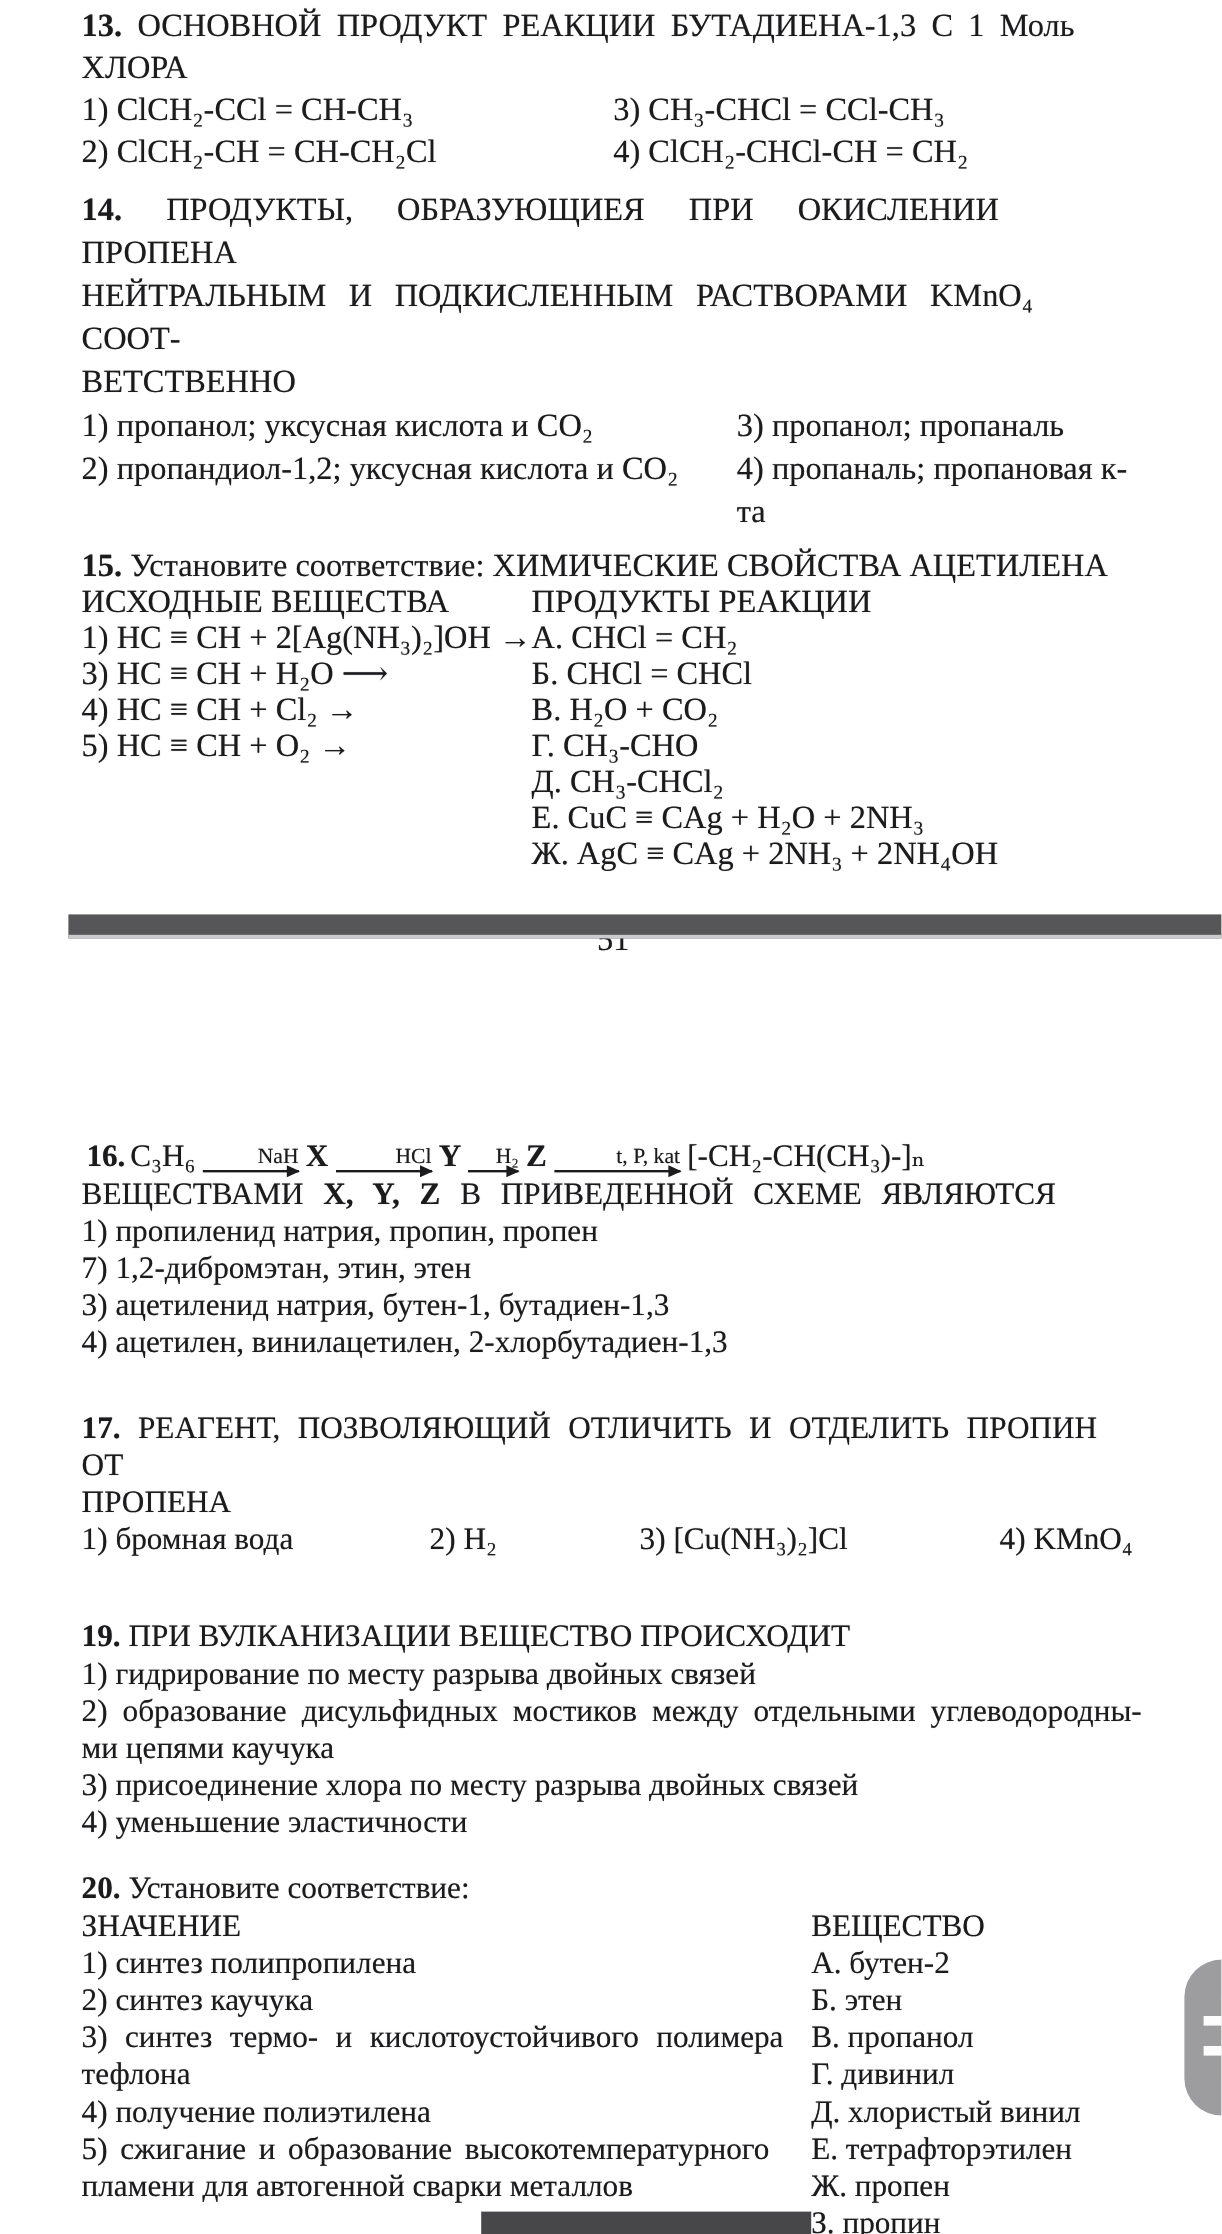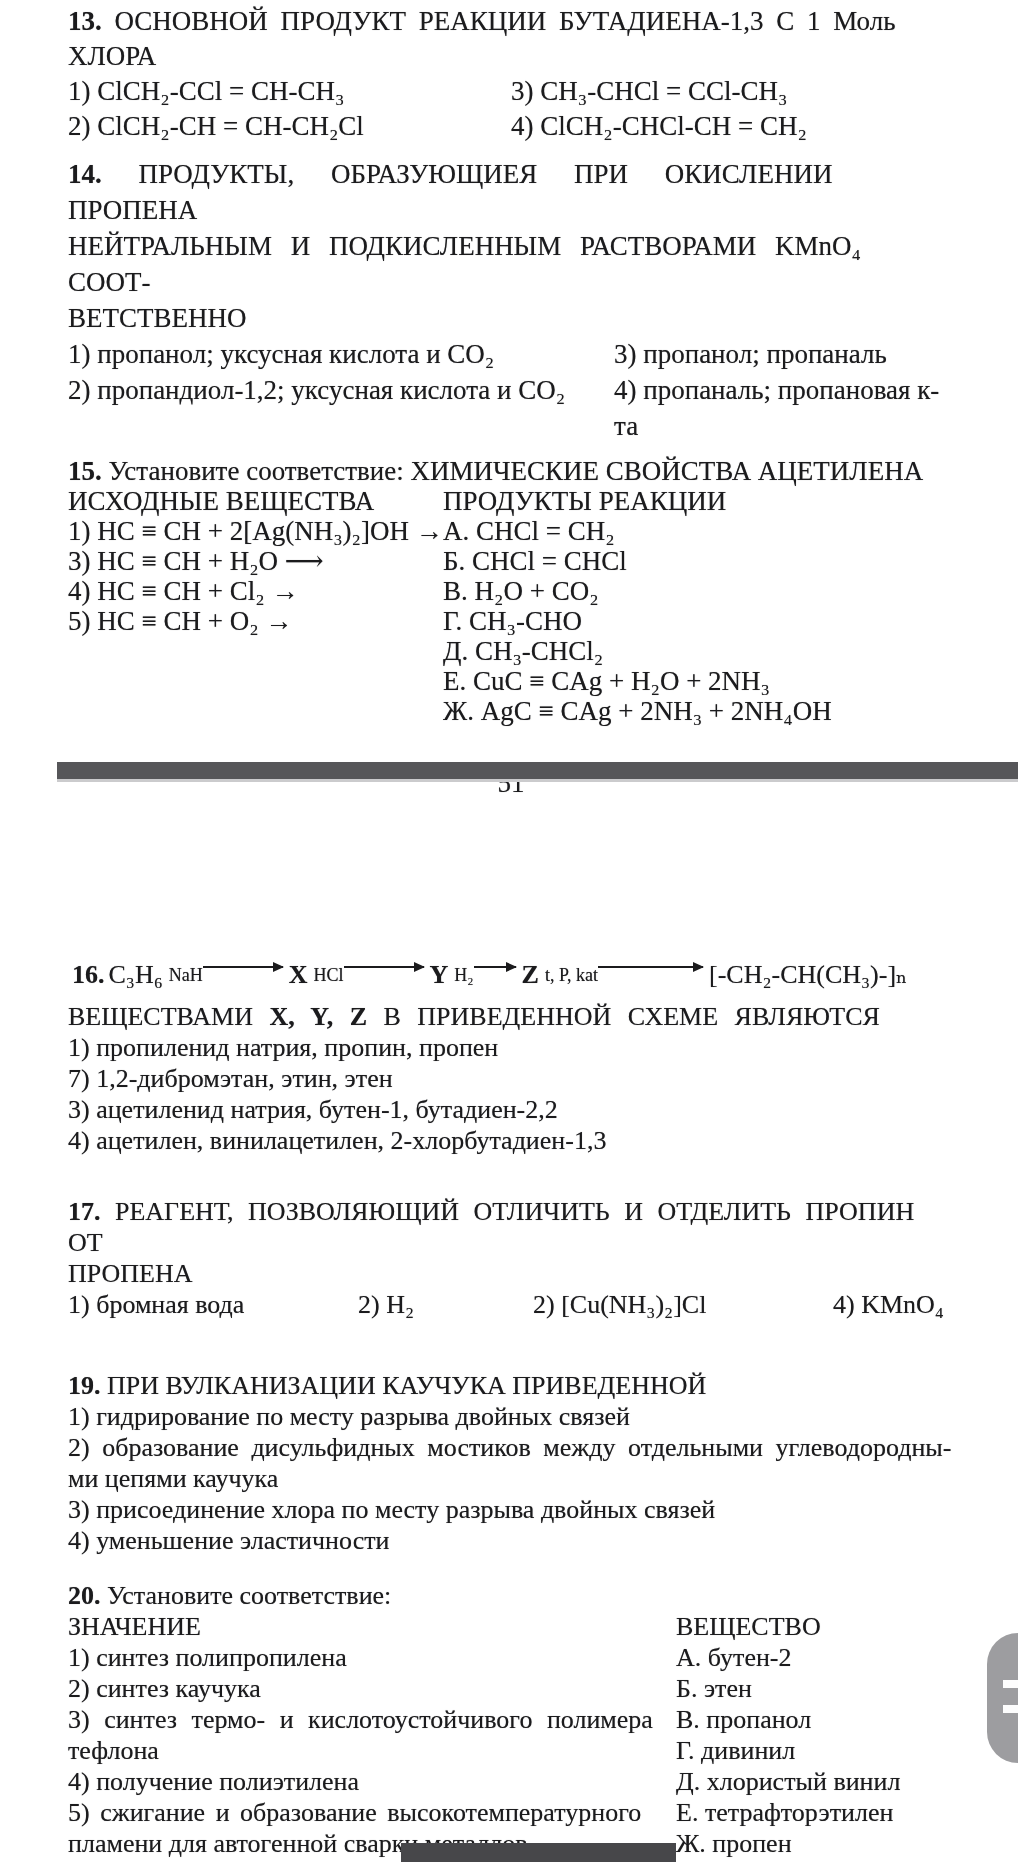--- a/index.html
+++ b/index.html
@@ -30,21 +30,21 @@
   .mt50{margin-top:50px;}
   .grid13{display:grid;grid-template-columns:443px 1fr;}
   .grid14{display:grid;grid-template-columns:546px 1fr;}
   .cols15{display:grid;grid-template-columns:375px 1fr;}
   .cols20{display:grid;grid-template-columns:608px 1fr;}
   .row17{display:grid;grid-template-columns:290px 175px 300px 1fr;}
   .center{text-align:center;}
   
   .scheme{display:flex;align-items:center;white-space:nowrap;}
   .sp{margin:0 4px;}
-  .sarrow{display:inline-flex;flex-direction:row;align-items:flex-start;margin:16px 6px;transform:translateY(2px);}
+  .sarrow{display:inline-flex;flex-direction:column;align-items:flex-end;margin:4px 6px;transform:translateY(2px);}
   .albl{font-size:18px;line-height:18px;margin-bottom:3px;}
   .aline{height:0;border-top:2.5px solid #1b1b1d;position:relative;}
   .aline::after{content:"";position:absolute;right:-1px;top:-6.5px;width:0;height:0;
     border-left:11px solid #1b1b1d;border-top:5.5px solid transparent;border-bottom:5.5px solid transparent;}
   .w80{width:80px;}
   .w42{width:42px;}
   .w105{width:105px;}
   
   .subarrow{position:relative;display:inline-block;}
   .sa-lbl{position:absolute;left:3px;top:17px;font-size:17px;line-height:17px;white-space:nowrap;}
@@ -146,42 +146,42 @@
           <span class="albl">t, P, kat</span>
           <span class="aline w105"></span>
         </span>
       <span>[-CH₂-CH(CH₃)-]ₙ</span>
     </div>
     <div class="lh31 ws10">
       <span>ВЕЩЕСТВАМИ </span><span class="b">X, Y, Z</span><span> В ПРИВЕДЕННОЙ СХЕМЕ ЯВЛЯЮТСЯ</span>
     </div>
     <div class="lh31">1) пропиленид натрия, пропин, пропен</div>
     <div class="lh31">7) 1,2-дибромэтан, этин, этен</div>
-    <div class="lh31">3) ацетиленид натрия, бутен-1, бутадиен-2,2</div>
+    <div class="lh31">3) ацетиленид натрия, бутен-1, бутадиен-1,3</div>
     <div class="lh31">4) ацетилен, винилацетилен, 2-хлорбутадиен-1,3</div>
   </div>
 
   <div class="mt40">
     <div class="lh31 ws8">
       <span class="b">17.</span>
       <span>РЕАГЕНТ, ПОЗВОЛЯЮЩИЙ ОТЛИЧИТЬ И ОТДЕЛИТЬ ПРОПИН ОТ</span>
     </div>
     <div class="lh31">ПРОПЕНА</div>
     <div class="row17 lh31">
       <div>1) бромная вода</div>
       <div>2) H₂</div>
-      <div>2) [Cu(NH₃)₂]Cl</div>
+      <div>3) [Cu(NH₃)₂]Cl</div>
       <div>4) KMnO₄</div>
     </div>
   </div>
 
   <div class="mt50">
     <div class="lh31">
       <span class="b">19.</span>
-      <span>ПРИ ВУЛКАНИЗАЦИИ КАУЧУКА ПРИВЕДЕННОЙ</span>
+      <span>ПРИ ВУЛКАНИЗАЦИИ ВЕЩЕСТВО ПРОИСХОДИТ</span>
     </div>
     <div class="lh31">1) гидрирование по месту разрыва двойных связей</div>
     <div class="lh31 ws6">2) образование дисульфидных мостиков между отдельными углеводородны-</div>
     <div class="lh31">ми цепями каучука</div>
     <div class="lh31">3) присоединение хлора по месту разрыва двойных связей</div>
     <div class="lh31">4) уменьшение эластичности</div>
   </div>
 
   <div class="mt24">
     <div class="lh31">

